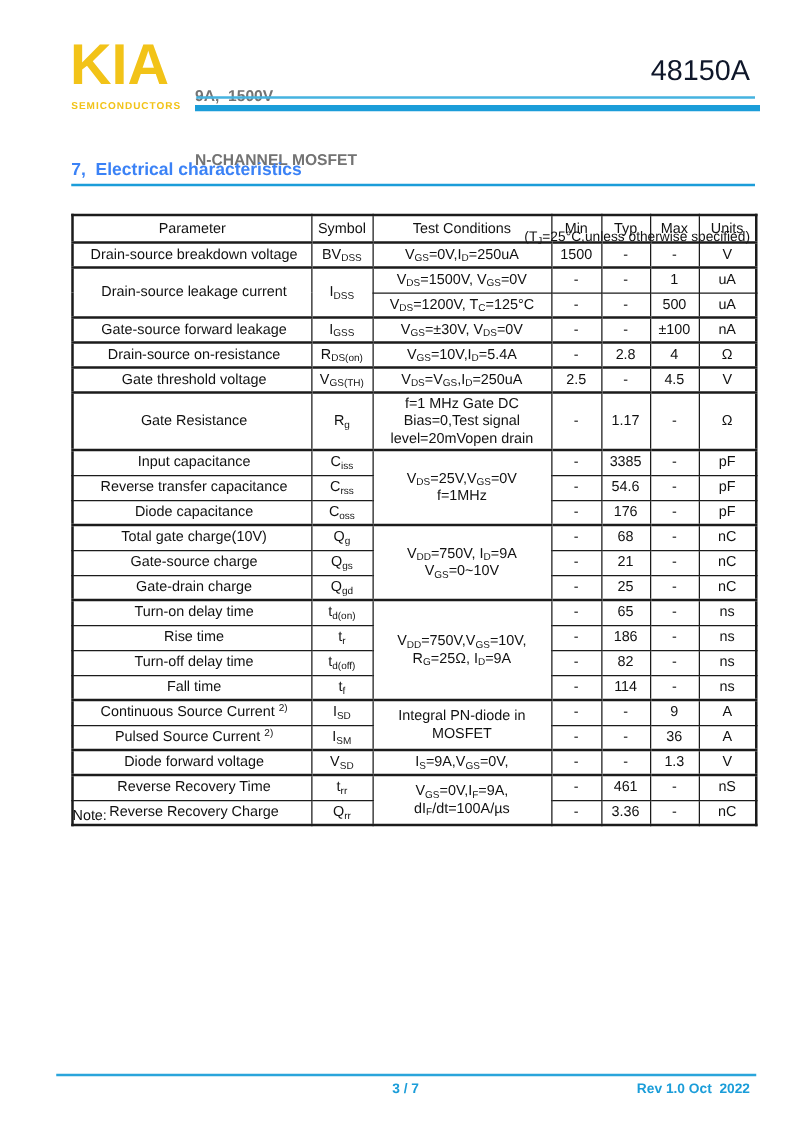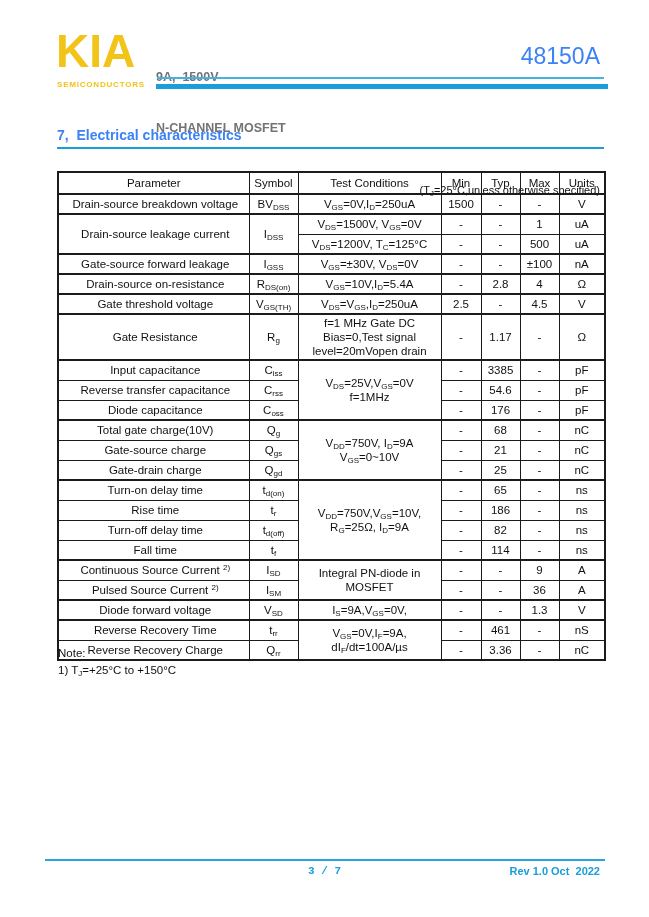--- a/index.html
+++ b/index.html
@@ -4,21 +4,21 @@
 <style>
   * { margin:0; padding:0; box-sizing:border-box; }
   html,body { background:#ffffff; }
   body { width:649px; height:917px; font-family:"Liberation Sans","DejaVu Sans",sans-serif; color:#111; }
   .page { position:relative; width:645px; height:917px; background:#fff; overflow:hidden; }
 
   
   .logo-main { position:absolute; left:56px; top:28px; font-size:46px; font-weight:bold; color:#f2c318; letter-spacing:0px; line-height:1; }
   .logo-sub  { position:absolute; left:57px; top:80px; font-size:8px; font-weight:bold; color:#f2c318; letter-spacing:0.8px; }
   .subtitle  { position:absolute; left:156px; top:35px; font-size:12.5px; font-weight:bold; color:#737373; line-height:17px; white-space:pre; }
-  .partno    { position:absolute; right:45px; top:43px; font-size:23px; color:#3b82f6; }
+  .partno    { position:absolute; right:45px; top:43px; font-size:23px; color:#0f172a; }
   .rule-thin  { position:absolute; left:157px; top:77px; width:447px; height:2px; background:#45b3e0; }
   .rule-thick { position:absolute; left:156px; top:84px; width:452px; height:5px; background:#1b9dd9; }
 
   
   .section-title { position:absolute; left:57px; top:127px; font-size:14px; font-weight:bold; color:#3b82f6; white-space:pre; }
   .section-underline { position:absolute; left:57px; top:147px; width:547px; height:2px; background:#1b9dd9; }
   .cond-note { position:absolute; right:45px; top:152px; font-size:11px; color:#111;margin-top:32px; }
 
   
   table.spec { position:absolute; left:57px; top:171px; width:547px; border-collapse:collapse; table-layout:fixed; font-size:11.5px; color:#111; border:2px solid #1b1b1b; }
@@ -29,21 +29,21 @@
   col.c-param{width:191px;} col.c-sym{width:49px;} col.c-cond{width:143px;}
   col.c-min{width:40px;} col.c-typ{width:39px;} col.c-max{width:39px;} col.c-units{width:46px;}
   sub { font-size:8px; vertical-align:-2px; line-height:0; }
   sup { font-size:8px; vertical-align:4px; line-height:0; }
 
   
   .notes { position:absolute; left:58px; top:645px; font-size:11.5px; line-height:17px; color:#111; }
 
   
   .footer-line { position:absolute; left:45px; top:859px; width:560px; height:2px; background:#2aa5db; }
-  .page-num { position:absolute; left:0; top:865px; width:649px; text-align:center; font-size:11px; font-weight:bold; color:#1b9dd9;font-family:Liberation Mono, monospace; }
+  .page-num { position:absolute; left:0; top:865px; width:649px; text-align:center; font-size:11px; font-weight:bold; color:#1b9dd9; }
   .rev { position:absolute; right:45px; top:865px; font-size:11px; font-weight:bold; color:#1b9dd9; white-space:pre; }
 </style>
 </head>
 <body>
 
 <div class="page">
 
   <div class="logo-main">KIA</div>
   <div class="logo-sub">SEMICONDUCTORS</div>
 
@@ -269,21 +269,20 @@
           <td>3.36</td>
           <td>-</td>
           <td>nC</td>
         </tr>
       </tbody>
   </table>
 
   <div class="notes">
     <div>Note:</div>
     <div id="noteItems">
-        <div>1) T<sub>J</sub>=+25°C to +150°C</div>
       </div>
   </div>
 
   <div class="footer-line"></div>
   <div class="page-num">3 / 7</div>
   <div class="rev">Rev 1.0 Oct  2022</div>
 
 </div>
 
 </body></html>

